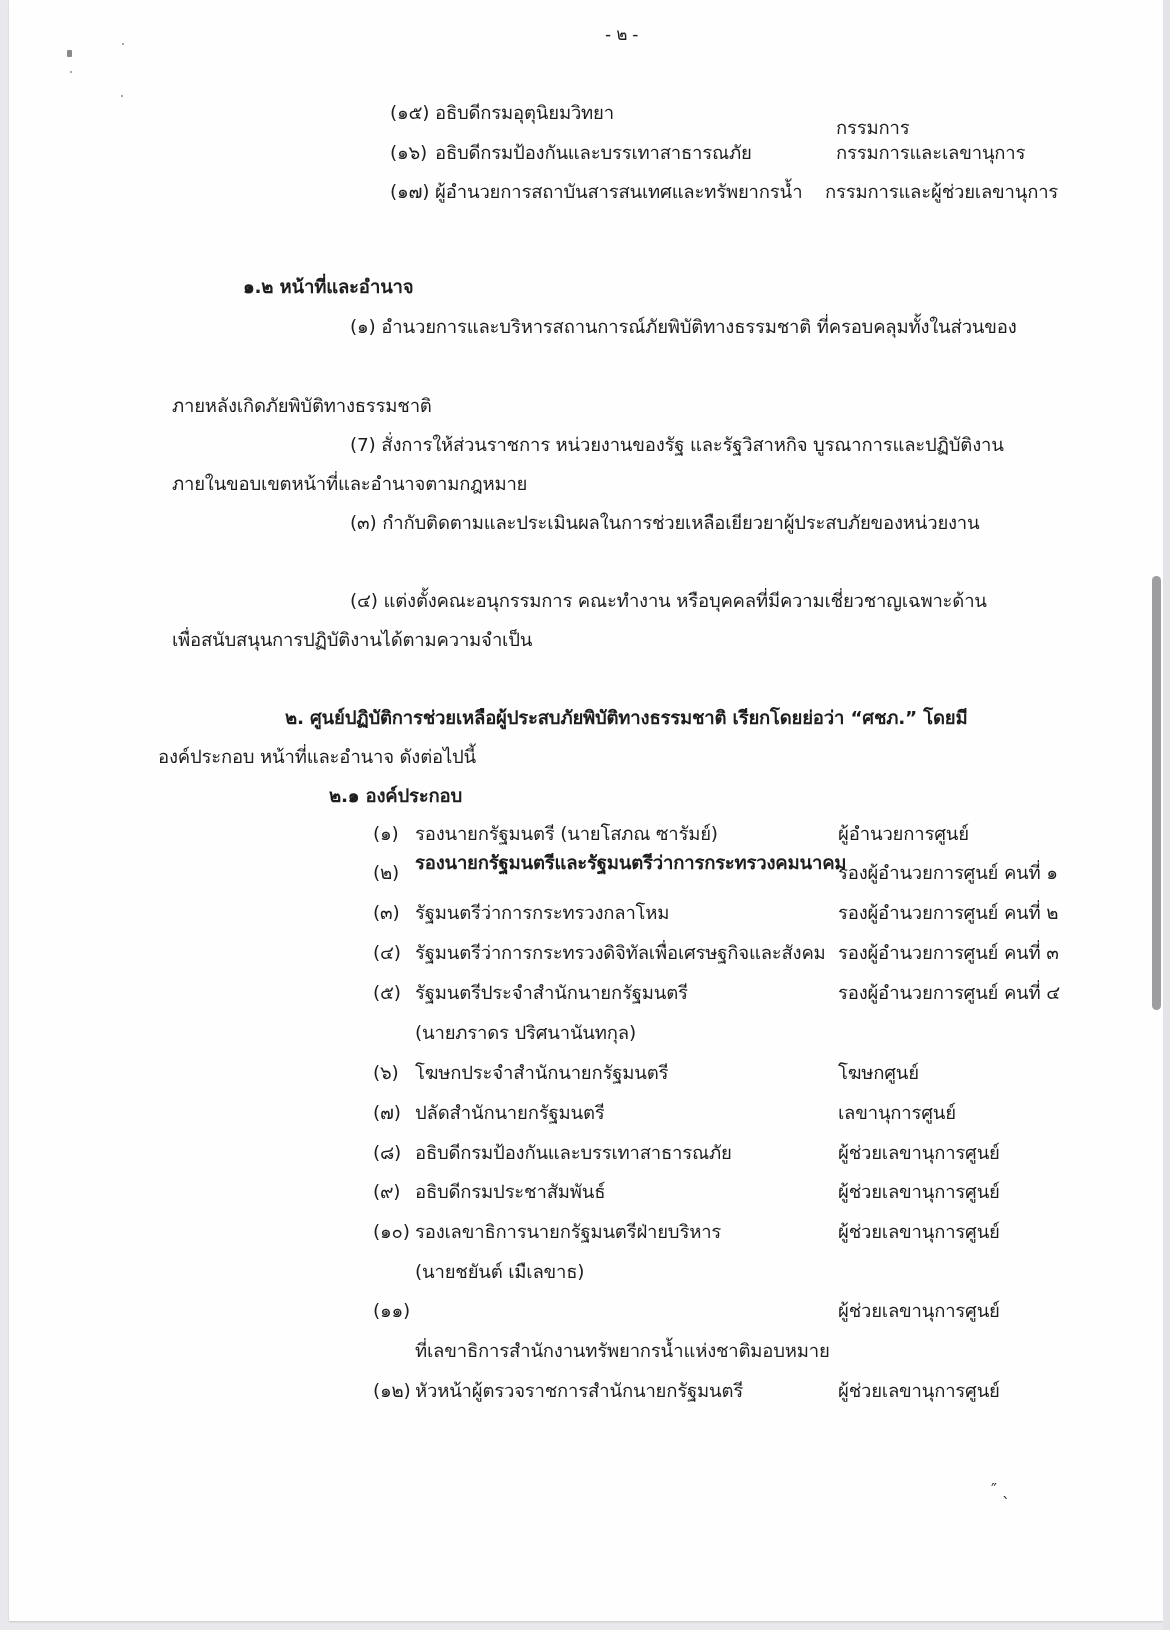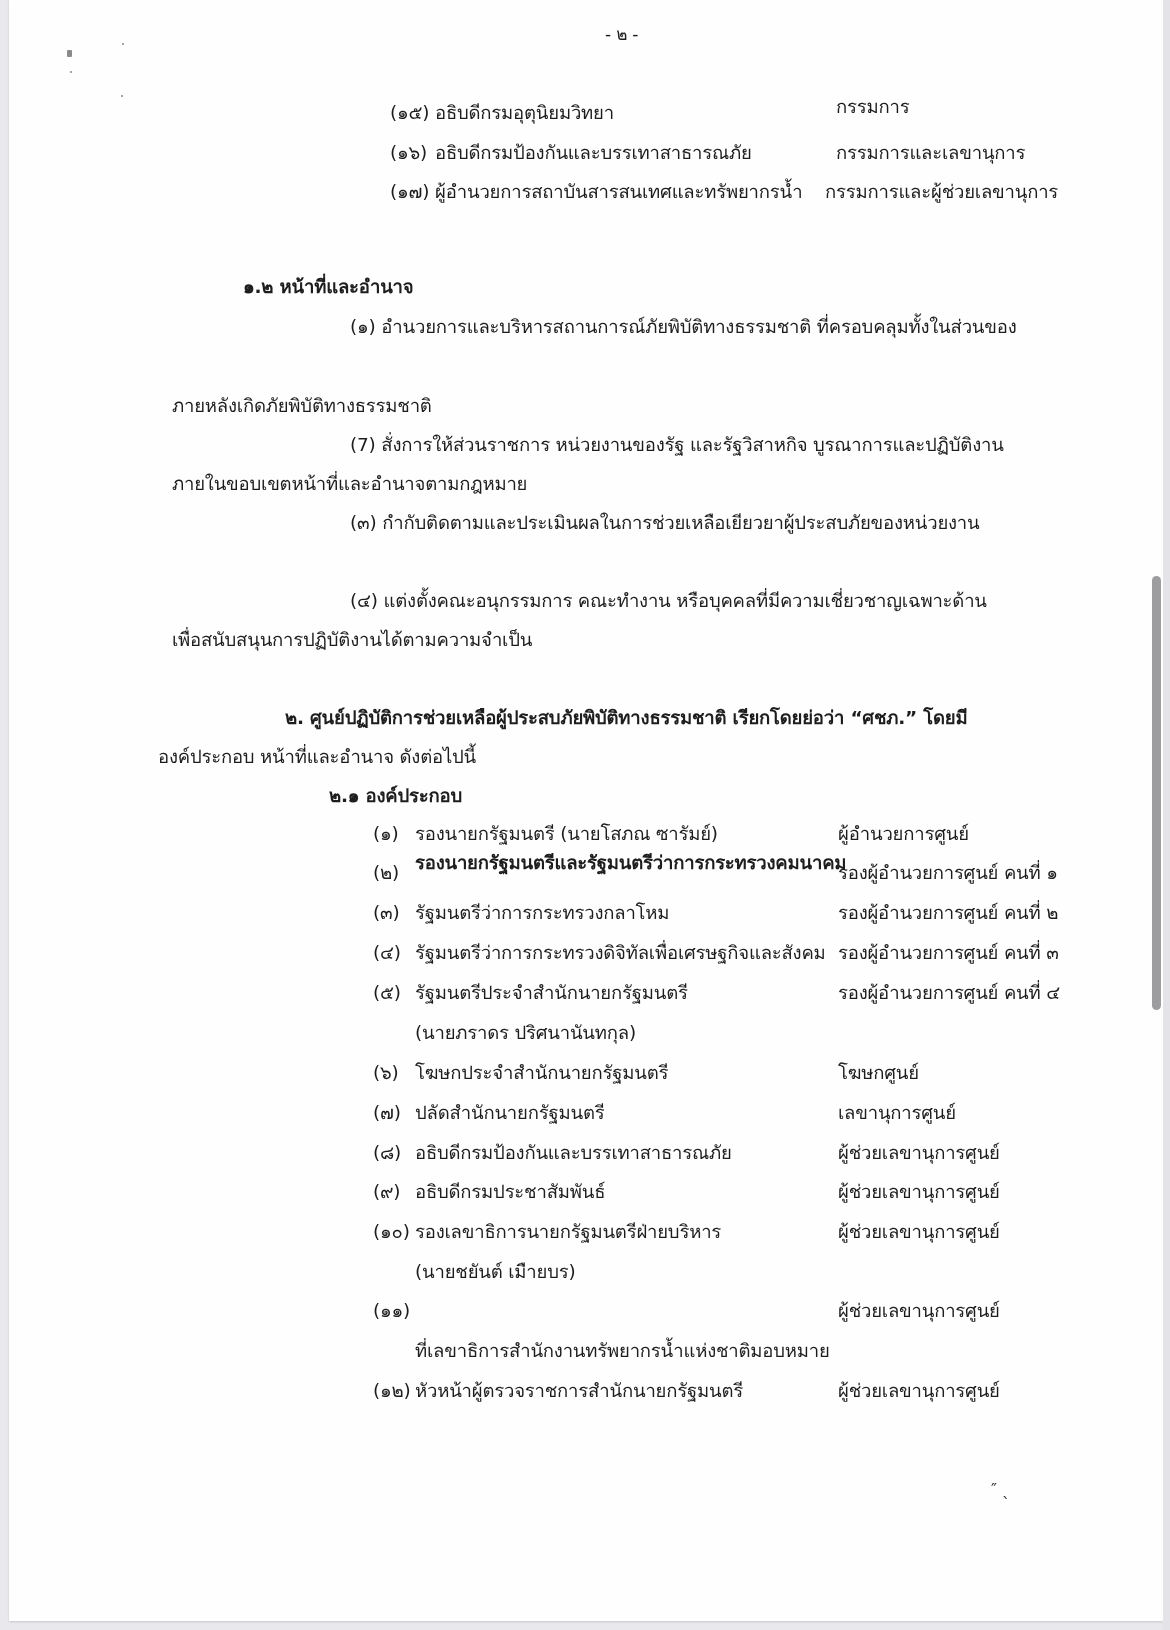--- a/index.html
+++ b/index.html
@@ -35,21 +35,21 @@
 
   <div class="speck" style="left:58px;top:50px;width:5px;height:7px;"></div>
   <div class="speck" style="left:61px;top:71px;width:2px;height:2px;"></div>
   <div class="speck" style="left:113px;top:43px;width:2px;height:2px;"></div>
   <div class="speck" style="left:112px;top:95px;width:2px;height:2px;"></div>
 
   <div class="t pn" style="left:596px;top:22px;">- ๒ -</div>
 
   <div class="t" style="left:381px;top:101px;">(๑๕)</div>
   <div class="t" style="left:426px;top:101px;">อธิบดีกรมอุตุนิยมวิทยา</div>
-  <div class="t" style="left:827px;top:95px;">กรรมการ</div>
+  <div class="t" style="left:827px;top:116px;">กรรมการ</div>
 
   <div class="t" style="left:381px;top:141px;">(๑๖)</div>
   <div class="t" style="left:426px;top:141px;">อธิบดีกรมป้องกันและบรรเทาสาธารณภัย</div>
   <div class="t" style="left:827px;top:141px;">กรรมการและเลขานุการ</div>
 
   <div class="t" style="left:381px;top:180px;">(๑๗)</div>
   <div class="t" style="left:426px;top:180px;">ผู้อำนวยการสถาบันสารสนเทศและทรัพยากรน้ำ</div>
   <div class="t" style="left:816px;top:180px;">กรรมการและผู้ช่วยเลขานุการ</div>
 
   <div class="t b" style="left:234px;top:275px;">๑.๒ หน้าที่และอำนาจ</div>
@@ -99,21 +99,21 @@
   <div class="t" style="left:406px;top:1141px;">อธิบดีกรมป้องกันและบรรเทาสาธารณภัย</div>
   <div class="t" style="left:829px;top:1141px;">ผู้ช่วยเลขานุการศูนย์</div>
 
   <div class="t" style="left:364px;top:1180px;">(๙)</div>
   <div class="t" style="left:406px;top:1180px;">อธิบดีกรมประชาสัมพันธ์</div>
   <div class="t" style="left:829px;top:1180px;">ผู้ช่วยเลขานุการศูนย์</div>
 
   <div class="t" style="left:364px;top:1220px;">(๑๐)</div>
   <div class="t" style="left:406px;top:1220px;">รองเลขาธิการนายกรัฐมนตรีฝ่ายบริหาร</div>
   <div class="t" style="left:829px;top:1220px;">ผู้ช่วยเลขานุการศูนย์</div>
-  <div class="t" style="left:406px;top:1260px;">(นายชยันต์  เมืายบร)</div>
+  <div class="t" style="left:406px;top:1260px;">(นายชยันต์  เมืเลขาธ)</div>
 
   <div class="t" style="left:364px;top:1299px;">(๑๑)</div>
   <div class="t" style="left:829px;top:1299px;">ผู้ช่วยเลขานุการศูนย์</div>
   <div class="t" style="left:406px;top:1339px;">ที่เลขาธิการสำนักงานทรัพยากรน้ำแห่งชาติมอบหมาย</div>
 
   <div class="t" style="left:364px;top:1379px;">(๑๒)</div>
   <div class="t" style="left:406px;top:1379px;">หัวหน้าผู้ตรวจราชการสำนักนายกรัฐมนตรี</div>
   <div class="t" style="left:829px;top:1379px;">ผู้ช่วยเลขานุการศูนย์</div>
 
   <div class="dots" style="left:982px;top:1480px;">″   ˎ</div>

